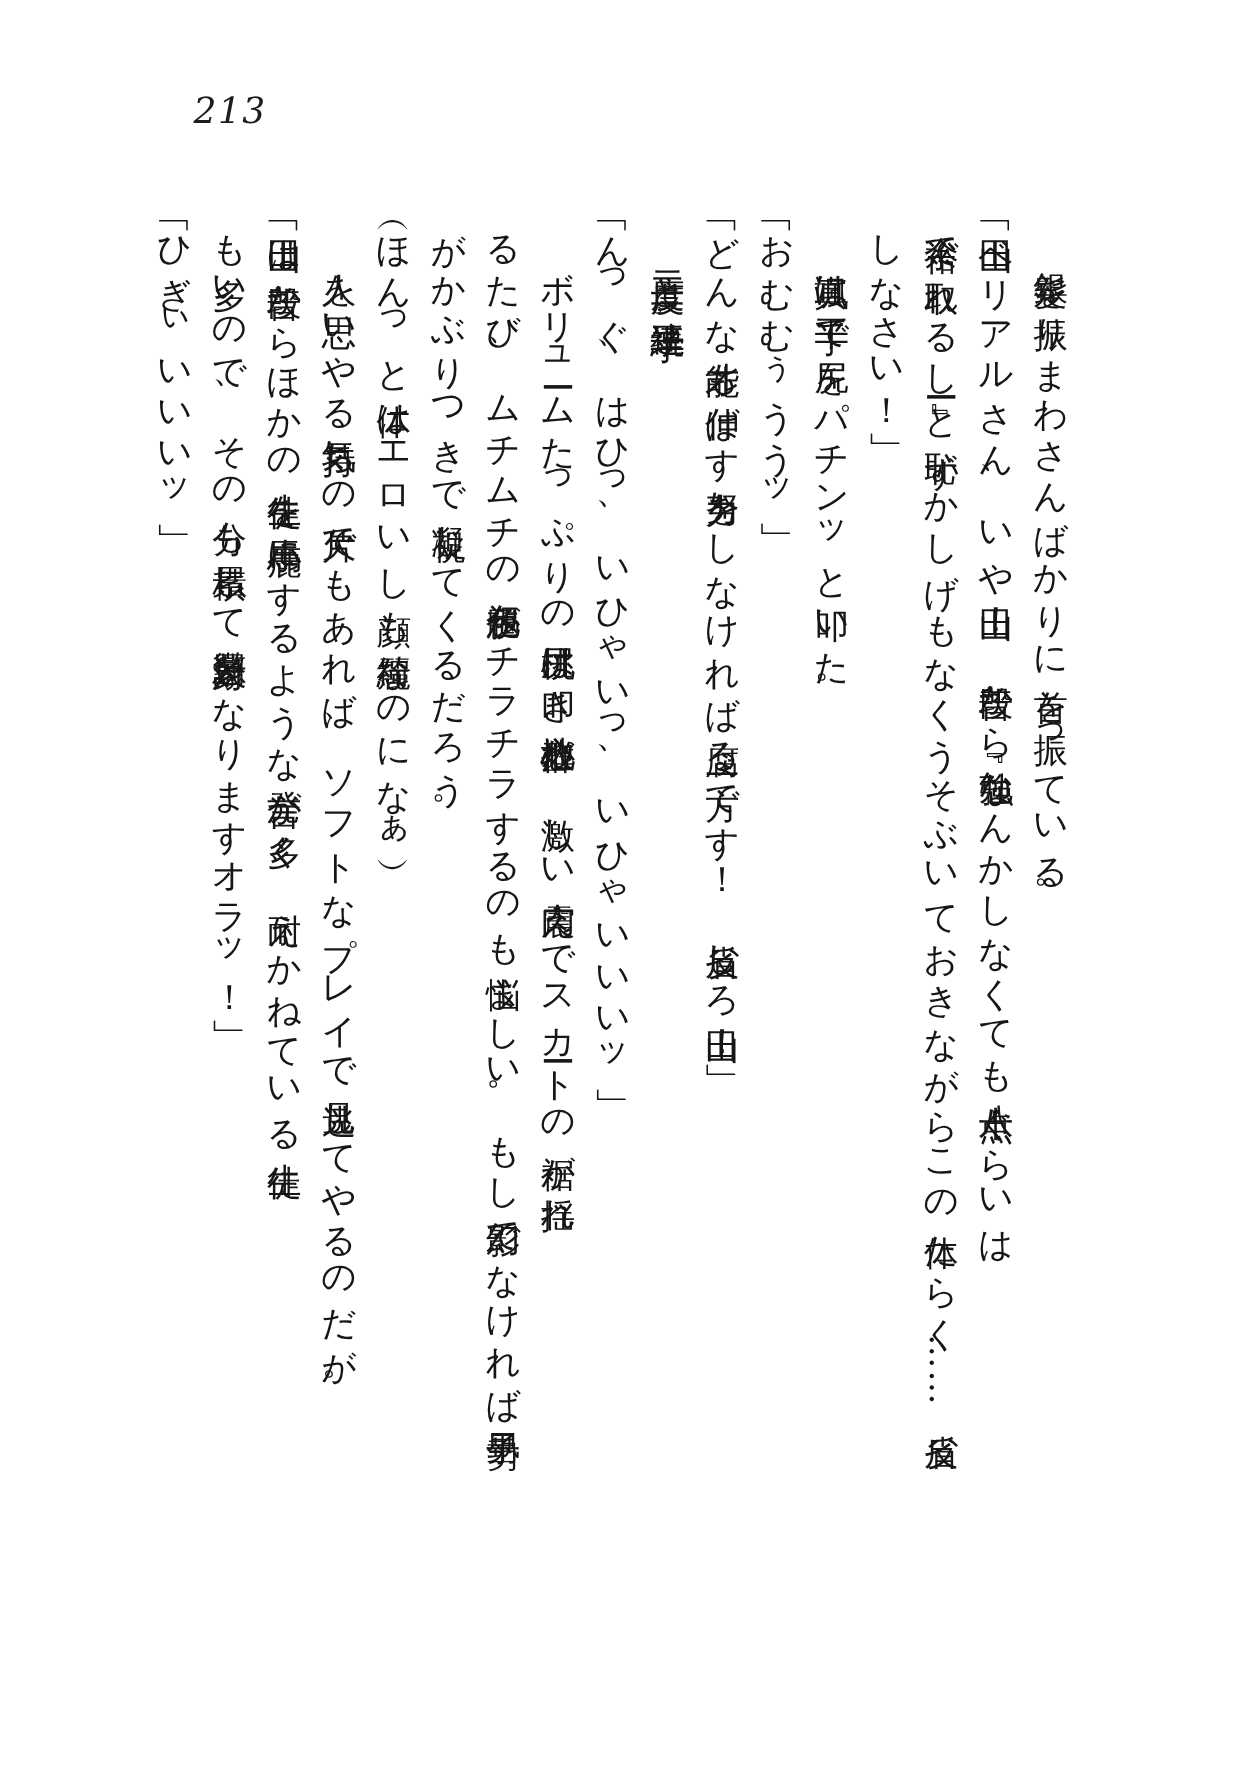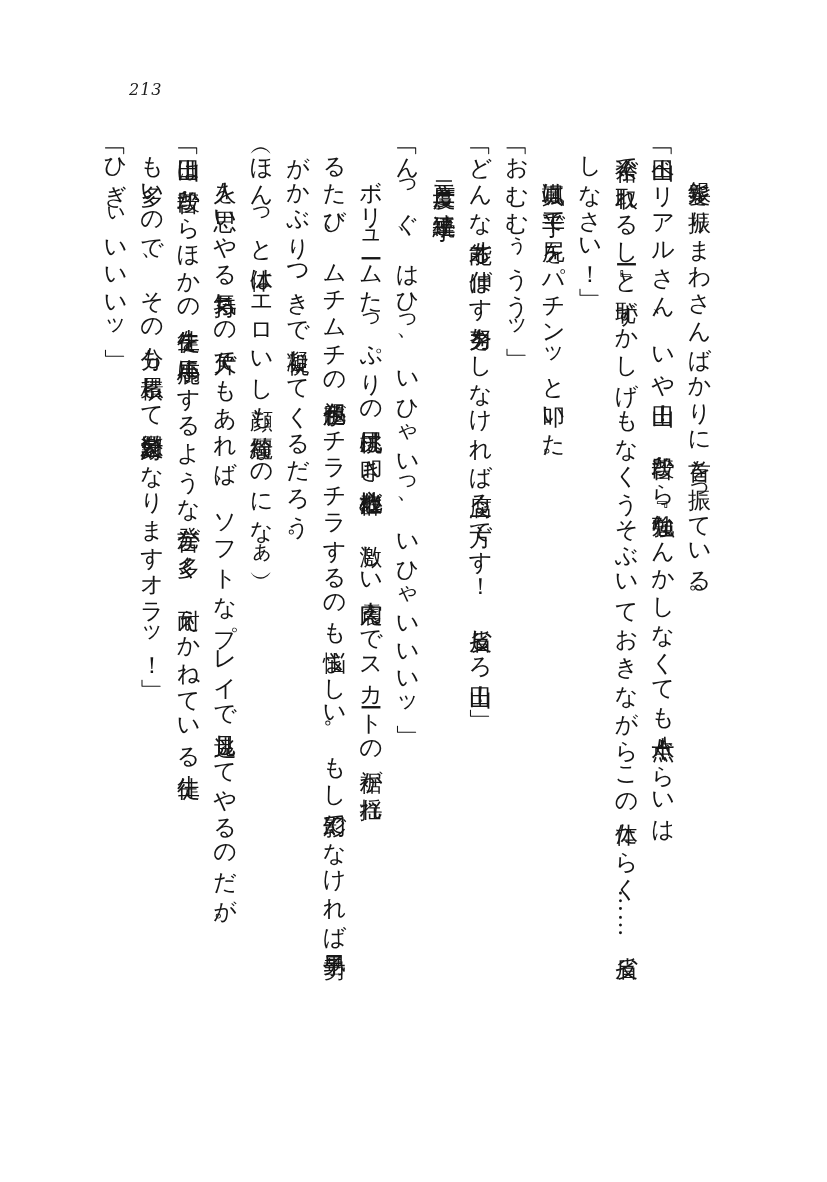--- a/index.html
+++ b/index.html
@@ -14,26 +14,25 @@
     position: relative;
     width: 827px;
     height: 1182px;
     background: #ffffff;
     font-family: "DejaVu Serif", "Liberation Serif", serif;
   }
   .page-number {
     position: absolute;
     left: 129px;
     top: 60px;
-    font-size: 16px;
+    font-size: 24px;
     font-style: italic;
     letter-spacing: 1px;
     color: #1c1c1c;
     font-family: "DejaVu Serif", "Liberation Serif", serif;
-    margin-top: 20px;
   }
   .text-area {
     position: absolute;
     top: 140px;
     right: 109px;
     height: 932px;
     writing-mode: vertical-rl;
     text-orientation: mixed;
     font-size: 23px;
     letter-spacing: 1.2px;

